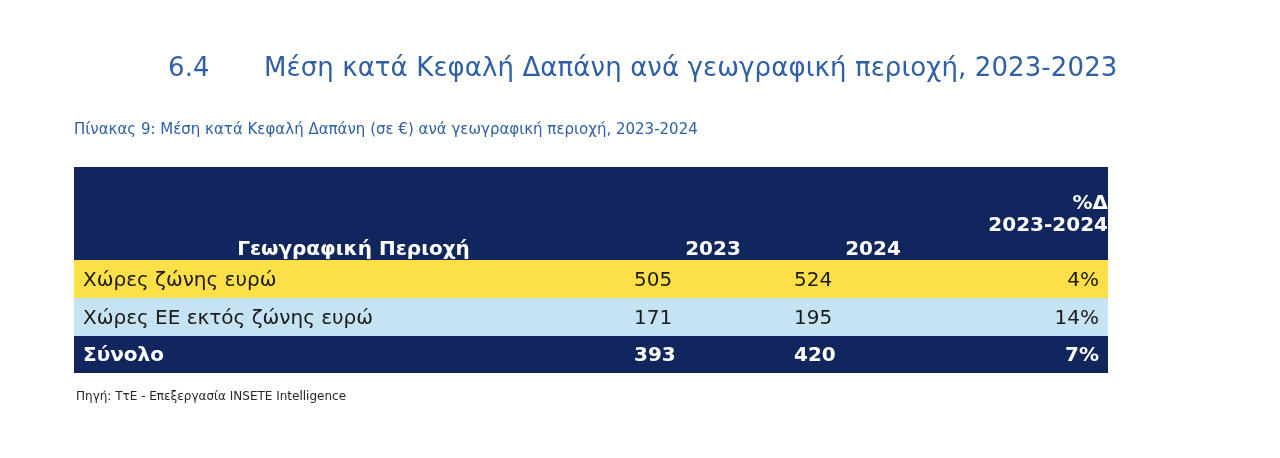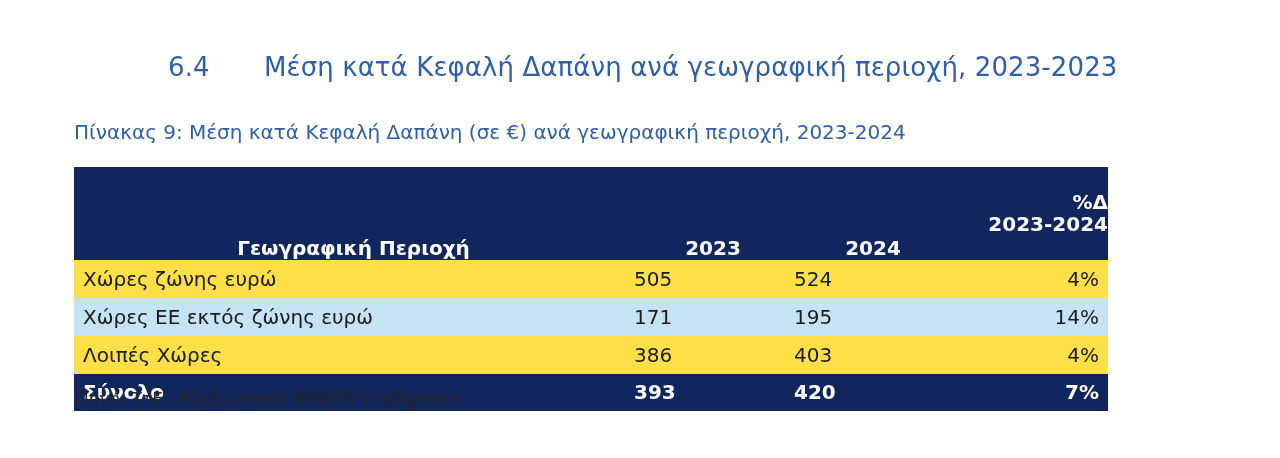--- a/index.html
+++ b/index.html
@@ -36,21 +36,21 @@
   .section-title {
     flex: 1 1 auto;
   }
 
   
   .table-caption {
     position: absolute;
     left: 74px;
     top: 120px;
     color: #2f5fa4;
-    font-size: 20px;
+    font-size: 15px;
     font-weight: 400;
     white-space: nowrap;
   }
 
   
   .table-wrap {
     position: absolute;
     left: 74px;
     top: 167px;
     width: 1034px;
@@ -133,21 +133,21 @@
     padding: 0;
     box-sizing: border-box;
   }
 
   
   .source-note {
     position: absolute;
     left: 76px;
     top: 389px;
     color: #262626;
-    font-size: 17px;
+    font-size: 12px;
     white-space: nowrap;
   }
 </style>
 </head>
 <body>
 
 <div class="section-heading">
   <span class="section-number">6.4</span>
   <span class="section-title">Μέση κατά Κεφαλή Δαπάνη ανά γεωγραφική περιοχή, 2023-2023</span>
 </div>
@@ -187,26 +187,20 @@
         <td class="num">505</td>
         <td class="num">524</td>
         <td class="delta">4%</td>
       </tr>
       <tr class="data-row row-even">
         <td class="region">Χώρες ΕΕ εκτός ζώνης ευρώ</td>
         <td class="num">171</td>
         <td class="num">195</td>
         <td class="delta">14%</td>
       </tr>
-      <tr class="data-row row-odd">
-        <td class="region">Λοιπές Χώρες</td>
-        <td class="num">386</td>
-        <td class="num">403</td>
-        <td class="delta">4%</td>
-      </tr>
       <tr class="total-row">
         <td class="region">Σύνολο</td>
         <td class="num">393</td>
         <td class="num">420</td>
         <td class="delta">7%</td>
       </tr>
     </tbody>
   </table>
 </div>
 

